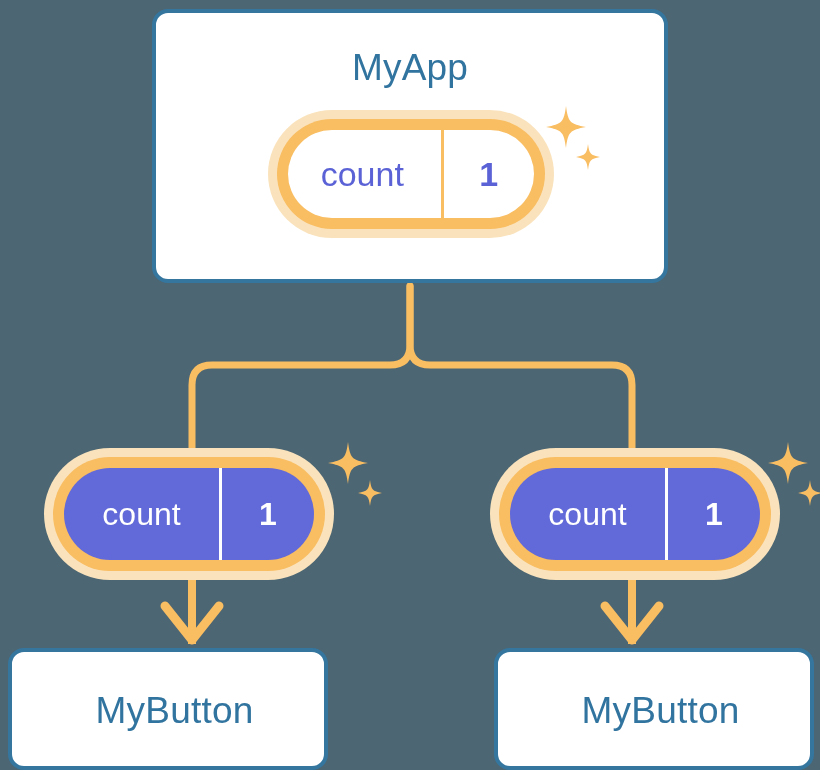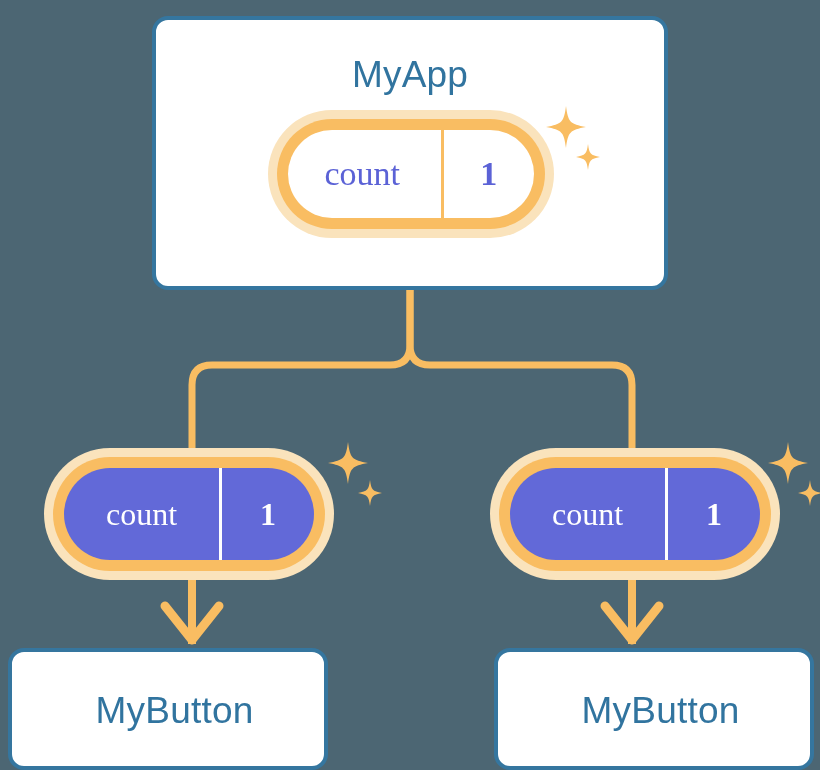--- a/index.html
+++ b/index.html
@@ -42,21 +42,21 @@
     font-size: 37px;
     font-weight: 400;
     text-align: center;
     letter-spacing: 0.2px;
     line-height: 1;
     white-space: nowrap;
   }
 
   #card-myapp {
     left: 152px;
-    top: 16px;
+    top: 9px;
     width: 516px;
     height: 274px;
   }
   #card-myapp .card-title {
     margin-top: 36px;
   }
 
   #card-mybutton-left {
     left: 8px;
     top: 648px;
@@ -95,21 +95,20 @@
     background: #f9bd62;
   }
   
   .pill-body {
     position: absolute;
     left: 20px; top: 20px; right: 20px; bottom: 20px;
     border-radius: 999px;
     display: flex;
     align-items: stretch;
     overflow: hidden;
-    font-family: Liberation Serif, serif;
   }
   .pill-key, .pill-val {
     display: flex;
     align-items: center;
     justify-content: center;
     box-sizing: border-box;
   }
   .pill-key { flex: 0 0 62%; }
   .pill-val { flex: 1 1 auto; }
 

